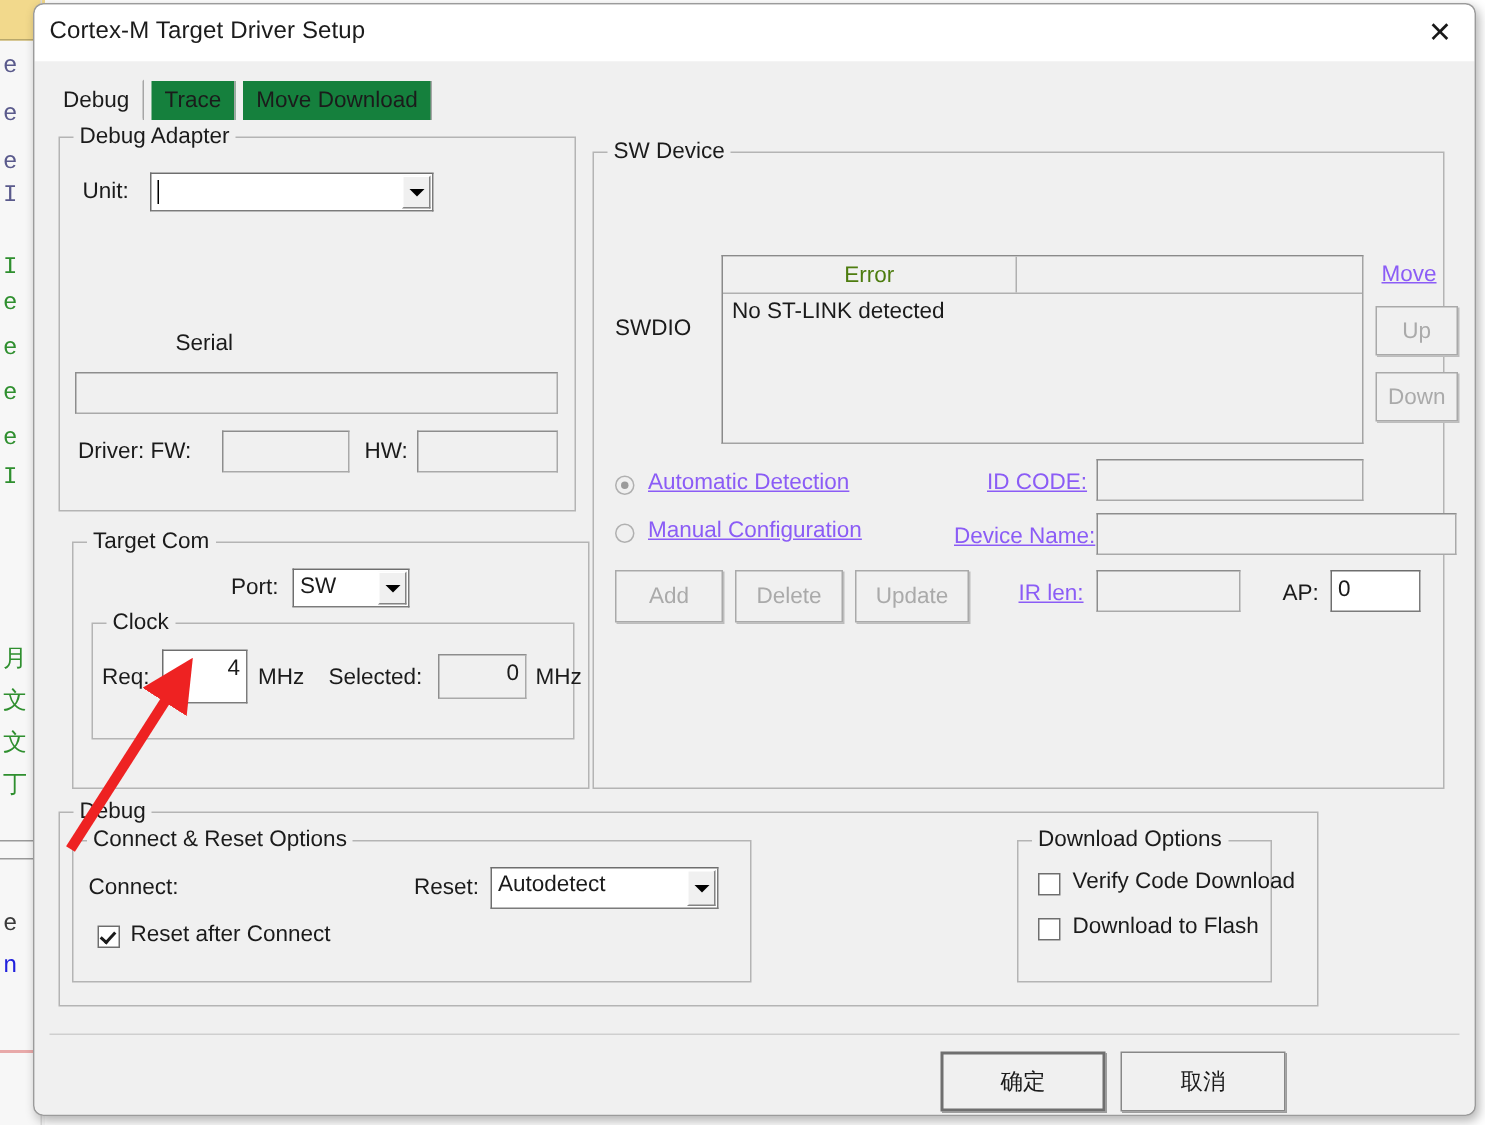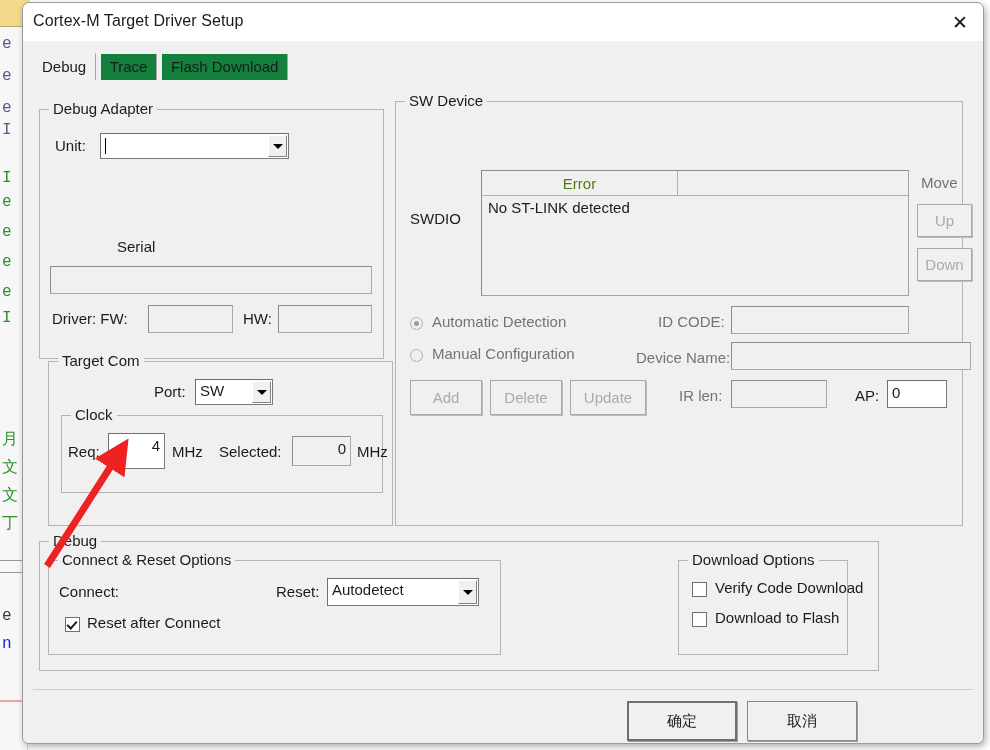--- a/index.html
+++ b/index.html
@@ -130,21 +130,21 @@
     color: #1b1b1b;
     white-space: nowrap;
   }
 
   .lbl {
     position: absolute;
     font-size: 15px;
     color: #1b1b1b;
     white-space: nowrap;
   }
-  .lbl.dis { color: #737373; }
+  .lbl.dis { color: #8b5cf6; text-decoration: underline; }
 
   
   .field {
     position: absolute;
     background: #ffffff;
     border: 1px solid #7b7b7b;
     border-top-color: #6e6e6e;
     border-left-color: #6e6e6e;
     box-sizing: border-box;
     font-size: 15px;
@@ -338,24 +338,24 @@
     <div class="titlebar">
       <div class="title-text">Cortex-M Target Driver Setup</div>
       <div class="close-btn">✕</div>
     </div>
 
     <div class="body-area">
 
       <div class="tabstrip">
         <span class="tab active">Debug</span>
         <span class="tab">Trace</span>
-        <span class="tab">Flash Download</span>
-      </div>
-
-      <div class="group" style="left:16px; top:68px; width:345px; height:250px;padding-left:48px;">
+        <span class="tab">Move Download</span>
+      </div>
+
+      <div class="group" style="left:16px; top:50px; width:345px; height:250px;padding-left:48px;">
         <div class="legend">Debug Adapter</div>
 
         <div class="lbl" style="left:15px; top:27px;">Unit:</div>
         <div class="combo" style="left:60px; top:23px; width:189px; height:26px;">
           <span class="val"></span>
           <span class="caret" style="position:absolute;left:4px;top:4px;"></span>
           <span class="arrow">
               <i></i>
             </span>
         </div>

